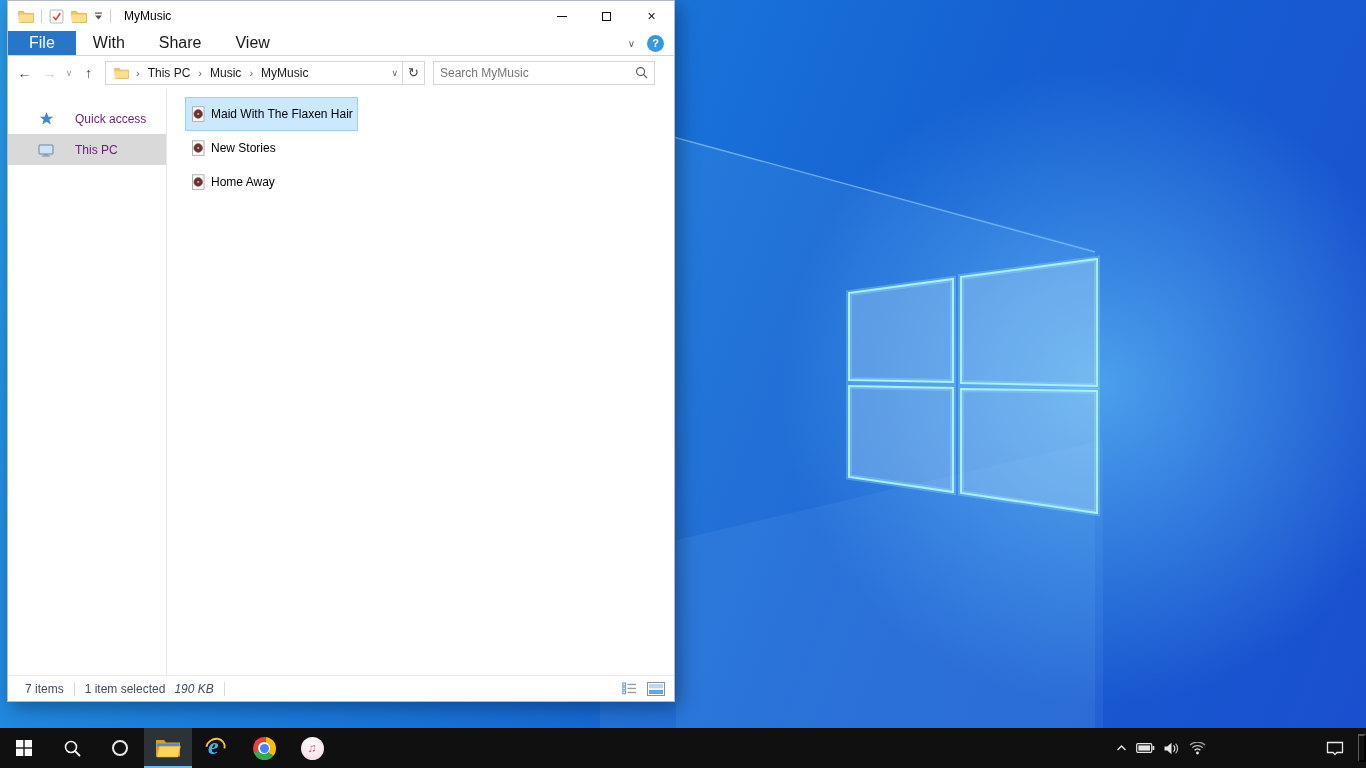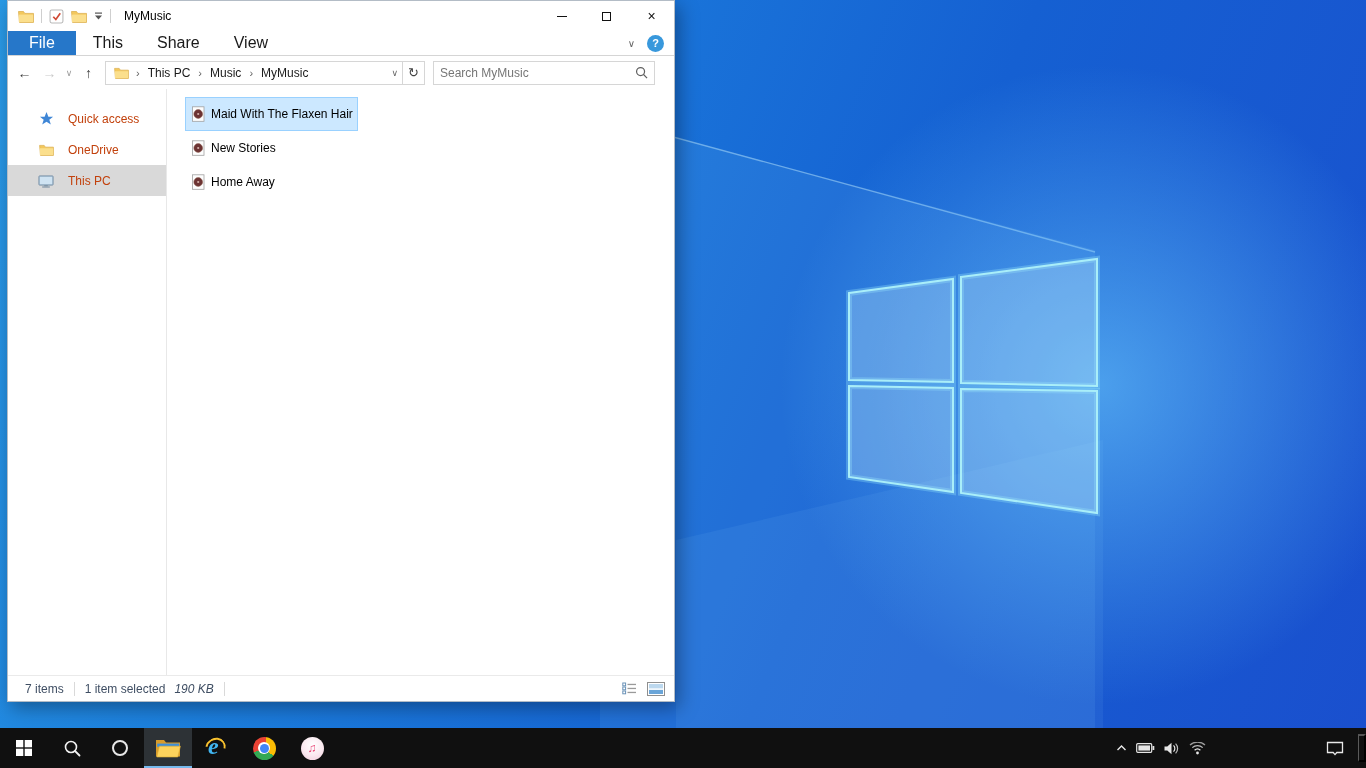--- a/index.html
+++ b/index.html
@@ -42,21 +42,21 @@
   .crumb { background:none; border:none; font-size:12px; color:#1a1a1a; padding:0 4px; }
   .crumb-sep { font-size:11px; color:#5f5f5f; padding:0 2px; }
   .addr-chevron { margin-left:auto; background:none; border:none; font-size:9px; color:#666; }
   .refresh-btn { width:22px; height:24px; border:1px solid #d6d6d6; border-left:none; background:#fff; font-size:13px; color:#444; display:flex; align-items:center; justify-content:center; }
   .searchbox { margin-left:8px; width:222px; height:24px; border:1px solid #d6d6d6; background:#fff; display:flex; align-items:center; padding:0 6px; }
   .searchbox input { border:none; outline:none; flex:1; font-size:12px; font-family:inherit; color:#333; }
   .searchbox input::placeholder { color:#767676; }
 
   .body { flex:1; display:flex; min-height:0; }
   .sidebar { width:159px; border-right:1px solid #e8e8e8; padding-top:14px; flex:0 0 auto; }
-  .side-item { height:31px; display:flex; align-items:center; padding-left:29px; gap:13px; width:100%; background:none; border:none; font-size:12px; color:#c2410c; text-align:left; }
+  .side-item { height:31px; display:flex; align-items:center; padding-left:29px; gap:20px; width:100%; background:none; border:none; font-size:12px; color:#701a75; text-align:left; }
   .side-item.selected { background:#d9d9d9; }
   .side-icon { width:18px; display:flex; justify-content:center; }
 
   .filelist { flex:1; padding:8px 0 0 18px; }
   .file-row { display:flex; align-items:center; gap:5px; height:21px; padding:16px 4px; border:1px solid transparent; background:none; font-size:12px; color:#000; width:max-content; }
   .file-row.selected { background:#cce8ff; border-color:#99d1ff; }
 
   .statusbar { height:26px; border-top:1px solid #eaeaea; display:flex; align-items:center; padding:0 8px 0 17px; flex:0 0 auto; color:#3f4e63; font-size:12px; }
   .status-sep { width:1px; height:14px; background:#d9d9d9; margin:0 10px; }
   .status-right { margin-left:auto; display:flex; align-items:center; gap:7px; }
@@ -154,21 +154,21 @@
             <span class="max-box"></span>
           </button>
         <button class="win-btn">
             <span>×</span>
           </button>
       </div>
     </div>
 
     <div class="tabrow">
       <button class="tab file">File</button>
-      <button class="tab">This</button>
+      <button class="tab">With</button>
       <button class="tab">Share</button>
       <button class="tab">View</button>
       <div class="tabrow-right">
         <button class="ribbon-collapse">∨</button>
         <button class="help-btn">?</button>
       </div>
     </div>
 
     <div class="toolbar">
       <button class="nav-btn">←</button>
@@ -206,29 +206,20 @@
 
     <div class="body">
       <div class="sidebar">
         <button class="side-item">
           <span class="side-icon">
             <svg width="15" height="15" viewBox="0 0 16 16">
                 <path d="M8,1 L10,6 L15,6.2 L11,9.4 L12.6,14.4 L8,11.4 L3.4,14.4 L5,9.4 L1,6.2 L6,6 Z" fill="#3f86d6"></path>
               </svg>
           </span>
           <span>Quick access</span>
-        </button>
-        <button class="side-item">
-          <span class="side-icon">
-            <svg width="15" height="12" viewBox="0 0 16 13">
-                <path d="M0.5,1.5 h5 l1.3,1.9 h8.7 v9 h-14z" fill="#f3c85d" stroke="#d8a944" stroke-width="0.7"></path>
-                <path d="M0.9,4.6 h14.2 v7.4 h-14.2z" fill="#fbdf8d"></path>
-              </svg>
-          </span>
-          <span>OneDrive</span>
         </button>
         <button class="side-item selected">
           <span class="side-icon">
             <svg width="16" height="14" viewBox="0 0 16 14">
                 <rect x="1" y="2" width="14" height="9" rx="0.5" fill="#cfe3f2" stroke="#6b87a0"></rect>
                 <rect x="6.2" y="11" width="3.6" height="1.4" fill="#8196a8"></rect>
                 <rect x="4.2" y="12.4" width="7.6" height="1.2" fill="#8196a8"></rect>
               </svg>
           </span>
           <span>This PC</span>

